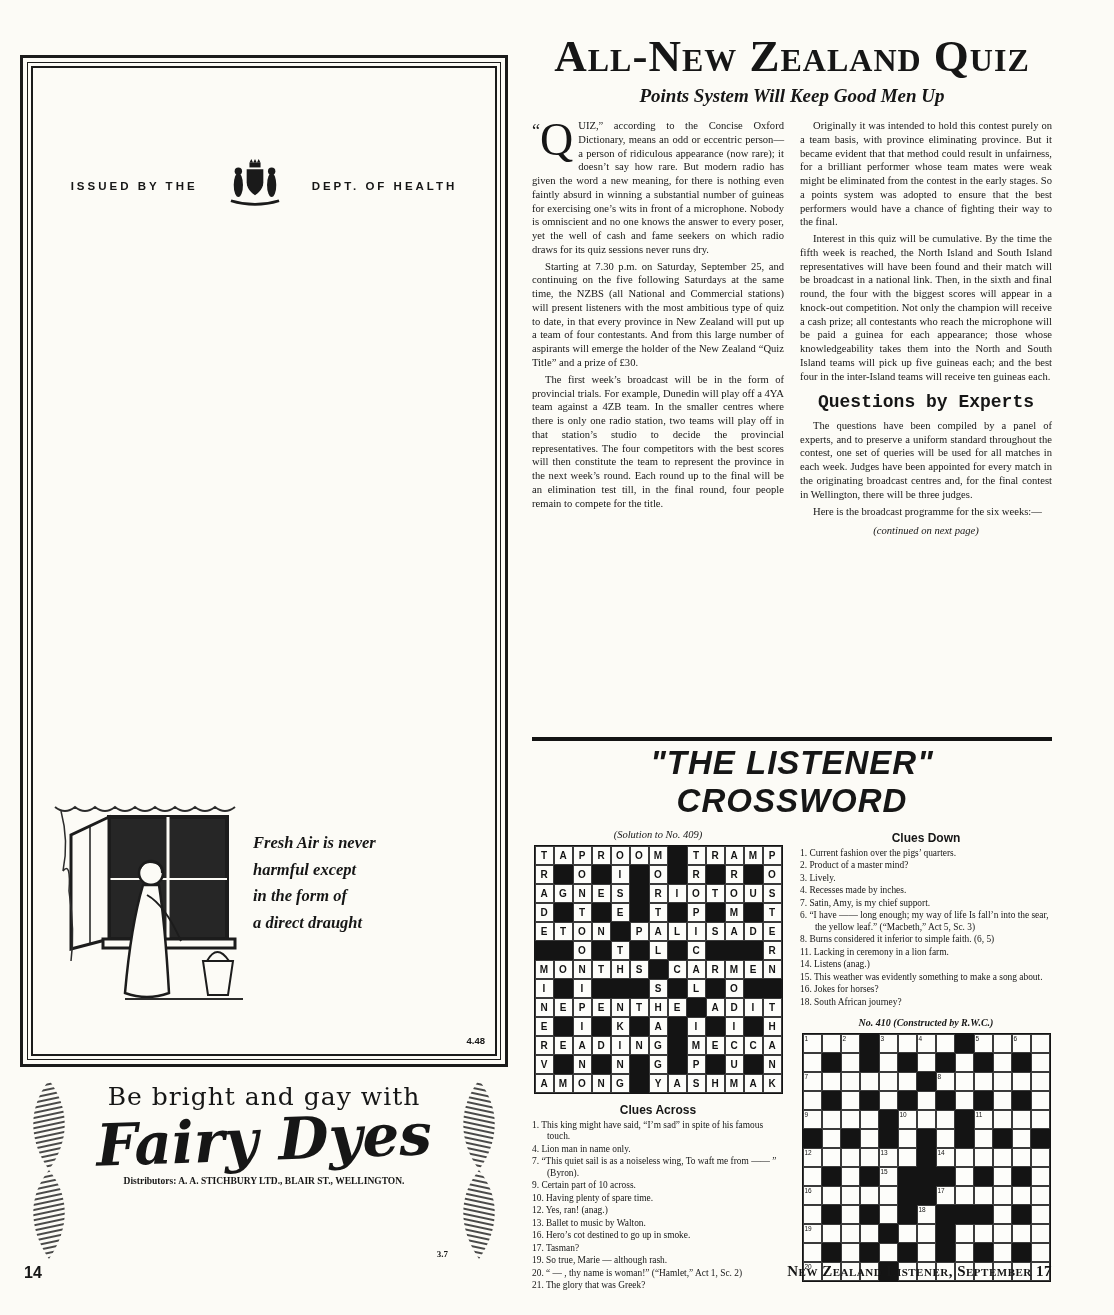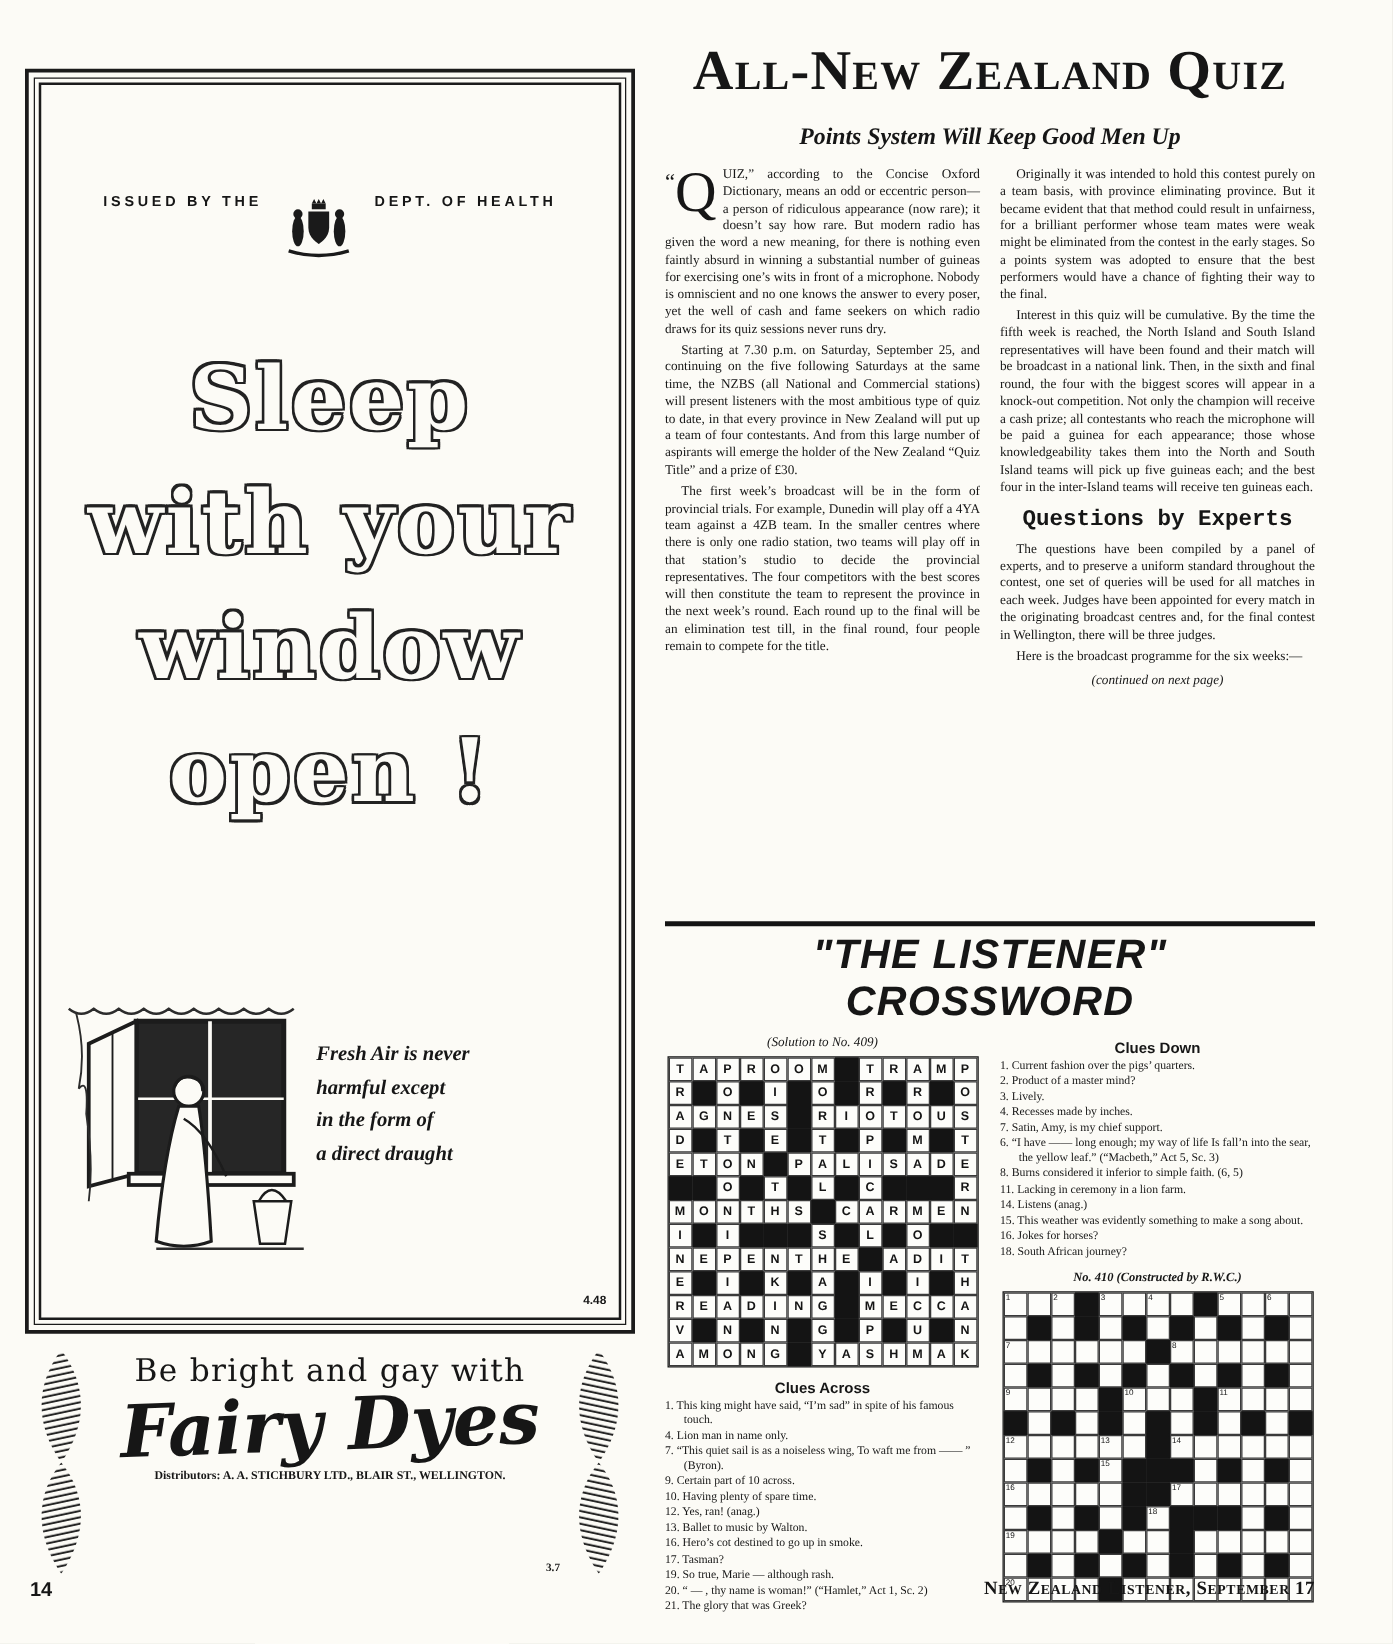--- a/index.html
+++ b/index.html
@@ -4,21 +4,21 @@
 <style>
   html,body{margin:0;padding:0;background:#e8e6df;}
   .page{position:relative;width:1114px;height:1315px;background:#fcfbf6;color:#161616;
         font-family:"Liberation Serif",serif;overflow:hidden;margin:0 auto;}
 
   
   .health-ad{position:absolute;left:20px;top:55px;width:488px;height:1012px;
              border:3px solid #1b1b1b;padding:4px;box-sizing:border-box;}
   .frame2{border:1px solid #1b1b1b;height:100%;padding:3px;box-sizing:border-box;}
   .frame3{border:2px solid #1b1b1b;height:100%;box-sizing:border-box;position:relative;}
-  .issued-row{margin-top:88px;display:flex;align-items:flex-start;justify-content:center;gap:8px;
+  .issued-row{margin-top:88px;display:flex;align-items:center;justify-content:center;gap:20px;
               font-family:"Liberation Sans",sans-serif;font-size:11.5px;letter-spacing:3px;font-weight:bold;}
   .headline{margin-top:52px;text-align:center;font-family:"DejaVu Serif",serif;font-weight:bold;
             font-size:70px;line-height:1.42;color:#fcfbf6;letter-spacing:2px;
             text-shadow:-2px -2px 0 #222,2px -2px 0 #222,-2px 2px 0 #222,2px 2px 0 #222,
                         -2px 0 0 #222,2px 0 0 #222,0 -2px 0 #222,0 2px 0 #222;}
   .illus{position:absolute;left:14px;bottom:28px;width:215px;height:235px;}
   .tagline{position:absolute;right:22px;bottom:118px;width:220px;font-style:italic;font-weight:bold;
            font-size:16.5px;line-height:1.6;}
   .ad-code{position:absolute;right:10px;bottom:8px;font-size:9.5px;font-weight:bold;
            font-family:"Liberation Sans",sans-serif;margin-top:44px;}
@@ -32,21 +32,21 @@
   .fairy-brand{font-family:"DejaVu Serif",serif;font-style:italic;font-weight:bold;font-size:58px;
                line-height:1.0;margin-top:0px;transform:rotate(-2deg);}
   .fairy-body{font-size:13px;font-weight:bold;margin-top:6px;line-height:1.3;}
   .fairy-dist{font-size:9.5px;font-weight:bold;margin-top:7px;}
   .fairy-code{position:absolute;right:2px;bottom:2px;font-size:9px;font-weight:bold;}
 
   
   .quiz{position:absolute;left:532px;top:34px;width:520px;}
   .quiz-title{text-align:center;font-variant:small-caps;font-size:45px;font-weight:bold;
               letter-spacing:1px;line-height:1;}
-  .quiz-sub{text-align:center;font-style:italic;font-weight:bold;font-size:19px;margin-top:20px;}
+  .quiz-sub{text-align:center;font-style:italic;font-weight:bold;font-size:19px;margin-top:6px;}
   .quiz-cols{display:flex;gap:16px;margin-top:12px;}
   .qcol{flex:1;font-size:10.6px;line-height:1.3;text-align:justify;}
   .para{margin:0 0 3px 0;text-indent:13px;}
   .para.first{text-indent:0;}
   .leadwrap{float:left;padding-right:5px;line-height:0.9;}
   .lead-quote{font-size:18px;vertical-align:18px;}
   .dropcap{font-size:46px;}
   .qsubhead{text-align:center;font-family:Liberation Mono, monospace;font-weight:bold;
             font-size:18px;margin:7px 0 5px;}
   .continued{text-align:center;font-style:italic;margin-top:6px;font-size:10.6px;}
@@ -97,26 +97,20 @@
               <ellipse cx="22" cy="30" rx="5" ry="13" fill="#1a1a1a"></ellipse>
               <ellipse cx="58" cy="30" rx="5" ry="13" fill="#1a1a1a"></ellipse>
               <circle cx="22" cy="15" r="4" fill="#1a1a1a"></circle>
               <circle cx="58" cy="15" r="4" fill="#1a1a1a"></circle>
               <path d="M14 47 q26 8 52 0" stroke="#1a1a1a" stroke-width="3" fill="none"></path>
             </svg>
           </span>
           <span>DEPT. OF HEALTH</span>
         </div>
 
-        <div class="headline">
-          <div>Sleep</div>
-          <div>with your</div>
-          <div>window</div>
-          <div>open !</div>
-        </div>
 
         <div class="illus">
           <svg width="215" height="235" viewBox="0 0 215 235">
             <path d="M8 16 q10 8 20 0 q10 8 20 0 q10 8 20 0 q10 8 20 0 q10 8 20 0 q10 8 20 0 q10 8 20 0 q10 8 20 0 q10 8 20 0" stroke="#2c2c2c" stroke-width="2" fill="none"></path>
             <rect x="62" y="26" width="118" height="122" fill="#262626" stroke="#1c1c1c" stroke-width="4"></rect>
             <line x1="121" y1="26" x2="121" y2="148" stroke="#fcfbf6" stroke-width="3"></line>
             <line x1="62" y1="88" x2="180" y2="88" stroke="#fcfbf6" stroke-width="2"></line>
             <polygon points="62,26 24,44 24,158 62,148" fill="#fcfbf6" stroke="#1c1c1c" stroke-width="3"></polygon>
             <line x1="43" y1="36" x2="43" y2="152" stroke="#1c1c1c" stroke-width="1.5"></line>
             <rect x="56" y="148" width="132" height="9" fill="#fcfbf6" stroke="#1c1c1c" stroke-width="3"></rect>

